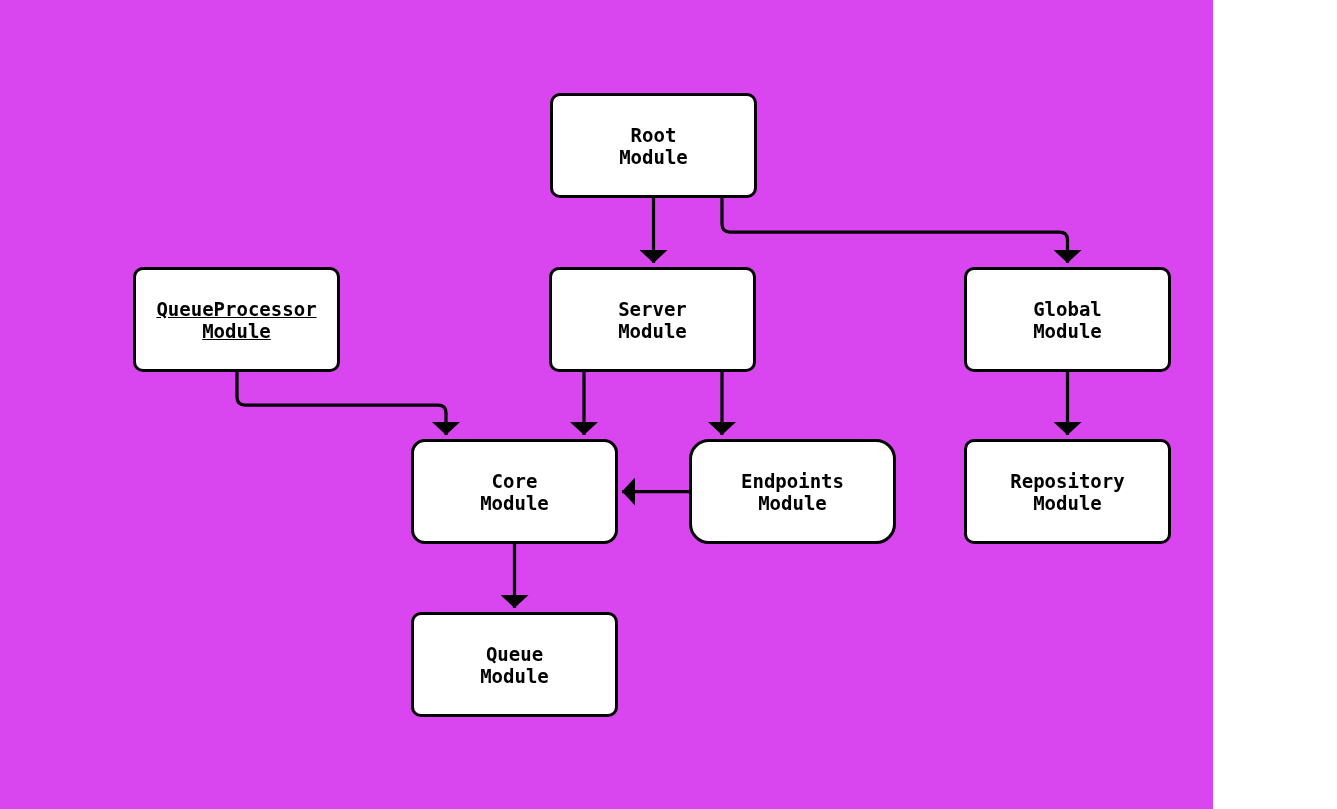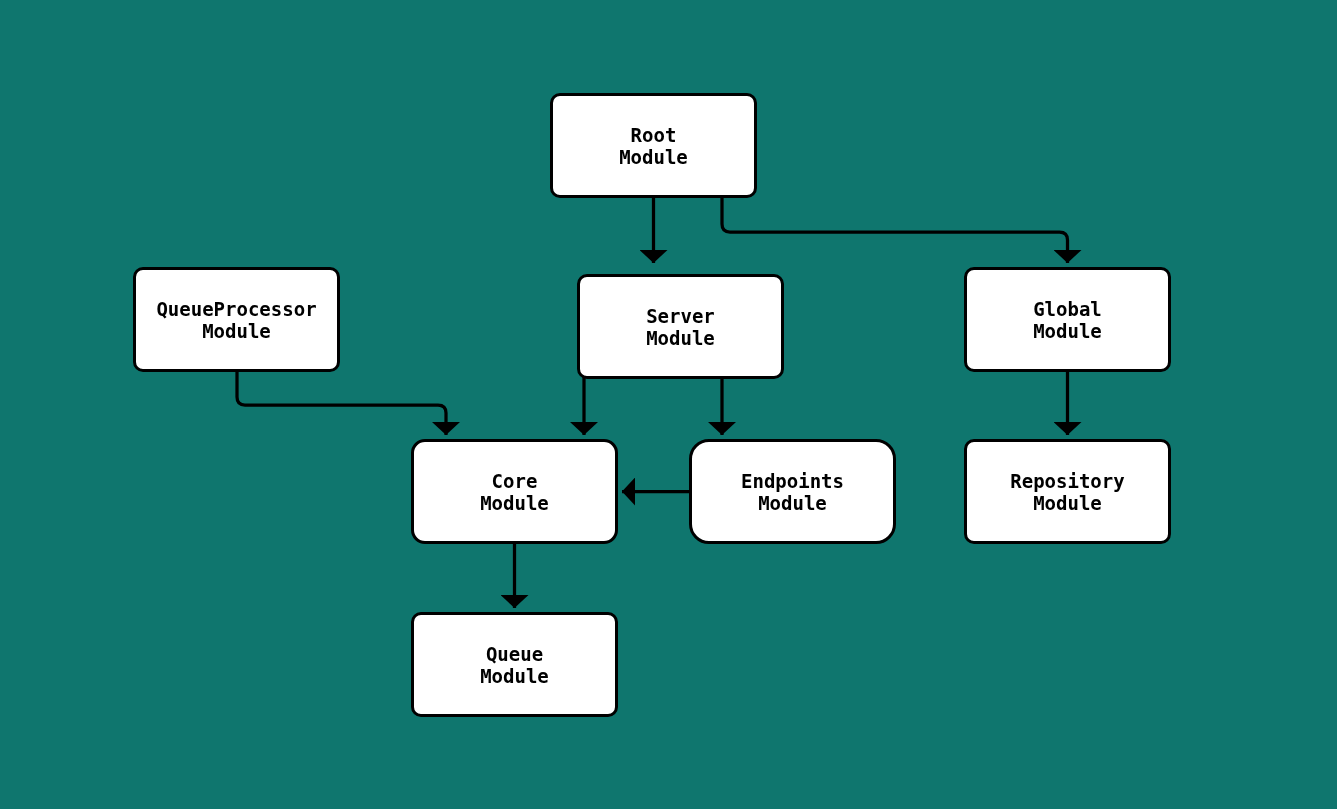--- a/index.html
+++ b/index.html
@@ -2,23 +2,23 @@
 <html><head>
 <meta charset="utf-8">
 <style>
   html, body {
     margin: 0;
     padding: 0;
     background: #ffffff;
   }
   #canvas {
     position: relative;
-    width: 1337px;
+    width: 1213px;
     height: 809px;
-    background: #0f766e;
+    background: #d946ef;
     overflow: hidden;
     font-family: "DejaVu Sans Mono", "Liberation Mono", monospace;
   }
   #edge-layer {
     position: absolute;
     left: 0;
     top: 0;
     width: 1337px;
     height: 809px;
   }
@@ -36,22 +36,22 @@
     justify-content: center;
     text-align: center;
     font-size: 19px;
     font-weight: bold;
     line-height: 22px;
     color: #000000;
     white-space: nowrap;
   }
   
   #node-root          { left: 550px; top: 93px;  }
-  #node-queueprocessor{ left: 133px; top: 267px; }
-  #node-server        { left: 549px; top: 274px; margin-left: 28px; }
+  #node-queueprocessor{ left: 133px; top: 267px; text-decoration: underline; }
+  #node-server        { left: 549px; top: 267px; }
   #node-global        { left: 964px; top: 267px; align-items: center; }
   #node-core          { left: 411px; top: 439px; border-radius: 14px; }
   #node-endpoints     { left: 689px; top: 439px; border-radius: 20px; }
   #node-repository    { left: 964px; top: 439px; }
   #node-queue         { left: 411px; top: 612px; text-align: center; }
   .edge {
     stroke: #000000;
     stroke-width: 3.25;
     fill: none;
   }

